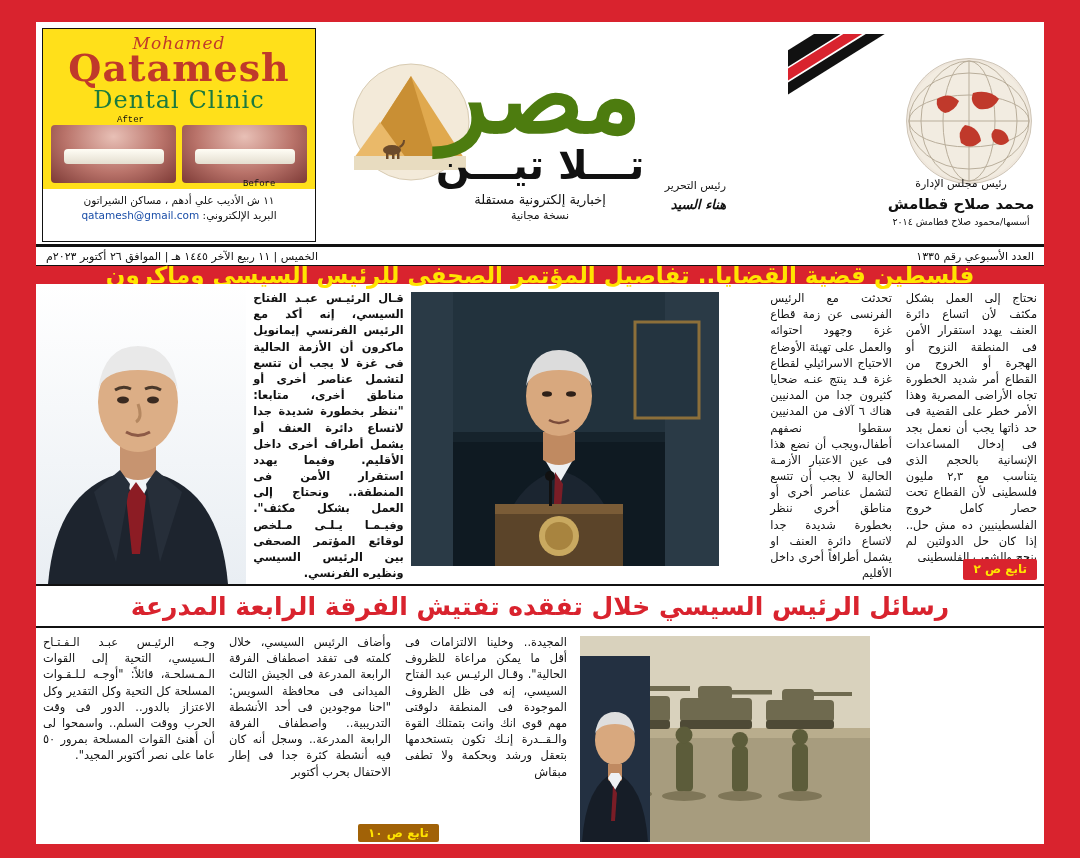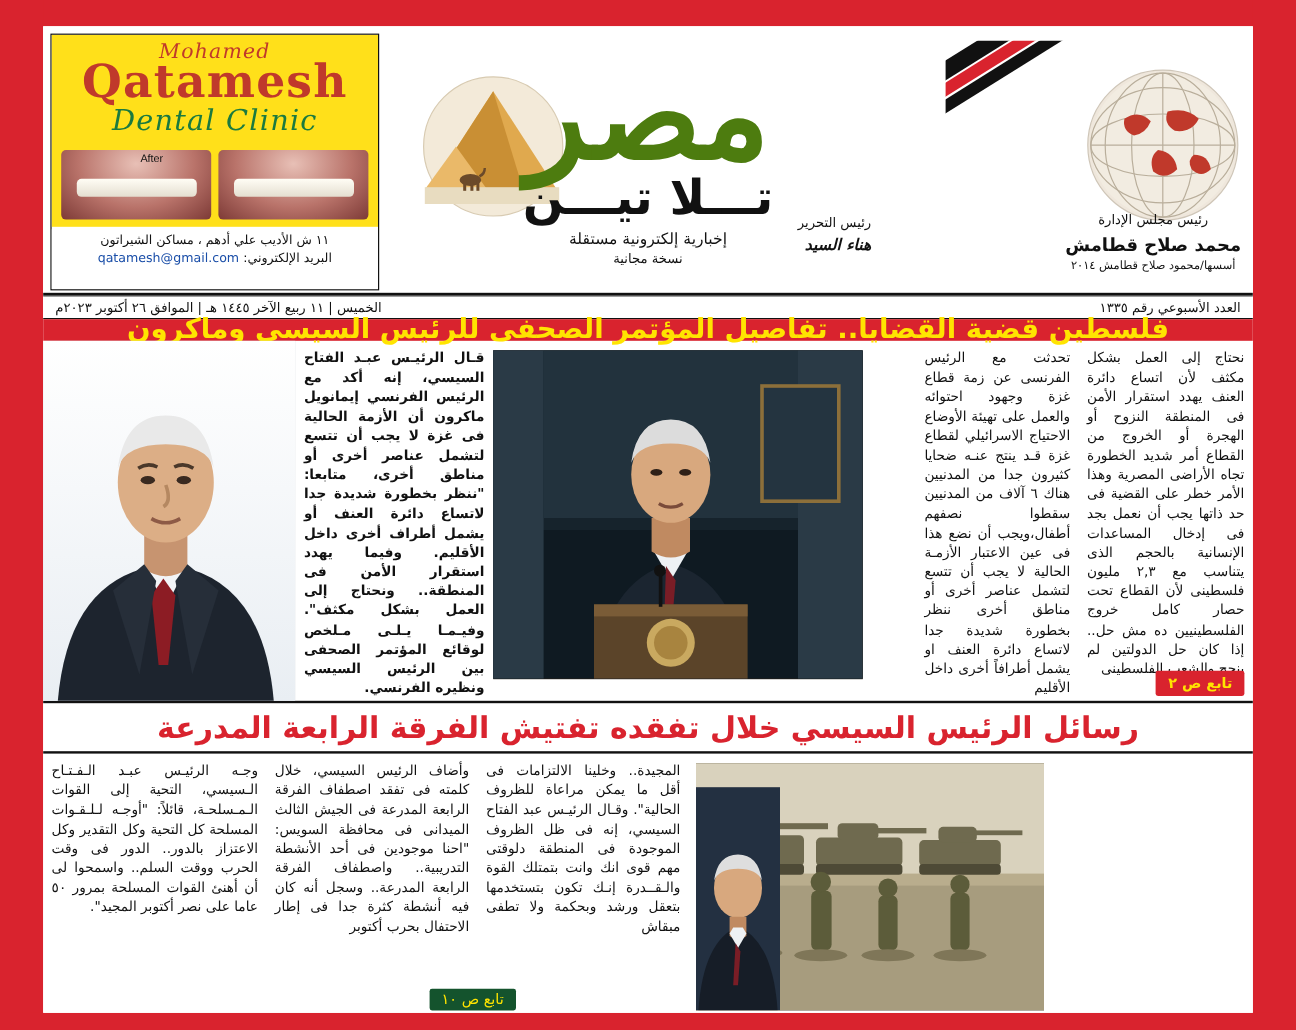--- a/index.html
+++ b/index.html
@@ -47,36 +47,36 @@
   }
   .ad-yellow{
     position:absolute;left:0;top:0;width:272px;height:160px;background:#ffe01a;
   }
   .ad-logo{
     position:absolute;left:0;top:4px;width:272px;text-align:center;
     color:#c0392b;font-family:"DejaVu Serif","Liberation Serif",serif;
   }
   .ad-logo .l1{font-size:17px;font-style:italic;letter-spacing:1px;margin-bottom:-4px;}
   .ad-logo .l2{font-size:38px;font-weight:bold;letter-spacing:1px;line-height:1;text-align:center;}
-  .ad-logo .l3{font-size:24px;font-style:italic;letter-spacing:1px;line-height:1.1;color:#1b7a3f;}
+  .ad-logo .l3{font-size:24px;letter-spacing:1px;line-height:1.1;color:#1b7a3f;}
   .ad-teeth{
     position:absolute;left:8px;top:96px;width:256px;height:58px;display:flex;gap:6px;
   }
   .tooth-img{
     flex:1;border-radius:4px;
     background:
       radial-gradient(ellipse at 50% 20%, #e8c0b6 0%, #b9736a 55%, #7d3a36 100%);
     position:relative;overflow:hidden;
   }
   .tooth-img.after::after,.tooth-img.before::after{
     content:"";position:absolute;left:10%;top:42%;width:80%;height:26%;
     background:linear-gradient(#fffdf5,#e4ded0);
     border-radius:4px;
   }
-  .ad-lbl{position:absolute;font-size:9px;color:#111;font-family:Liberation Sans, sans-serif;margin-top:12px;}
+  .ad-lbl{position:absolute;font-size:9px;color:#111;font-family:Liberation Mono, monospace;}
   .ad-lbl.after{left:74px;top:86px;}
   .ad-lbl.before{left:200px;top:150px;}
   .ad-text{
     position:absolute;left:0;top:162px;width:272px;height:50px;
     background:#fff;color:#111;direction:rtl;text-align:center;
     font-size:10.5px;line-height:1.45;padding-top:2px;box-sizing:border-box;
   }
   .ad-text .blue{color:#1a4ea8;}
 
   
@@ -176,21 +176,21 @@
     position:relative;display:flex;flex-direction:row-reverse;height:auto;
   }
   .bottom .col{width:176px;font-size:11.4px;}
   .bottom .col.b1{width:186px;}
   .tank-photo{
     width:290px;height:206px;margin:8px 6px 6px 6px;overflow:hidden;position:relative;
     background:#6b6350;
   }
   .follow2{
     position:absolute;left:322px;bottom:6px;
-    background:#14532d;color:#ffe400;font-size:12px;font-weight:normal;
+    background:#a16207;color:#ffe400;font-size:12px;font-weight:bold;
     padding:2px 10px;border-radius:2px;
   }
 </style>
 </head>
 <body>
 
 <div class="page">
   <div class="frame-top"></div>
   <div class="frame-left"></div>
   <div class="frame-right"></div>

